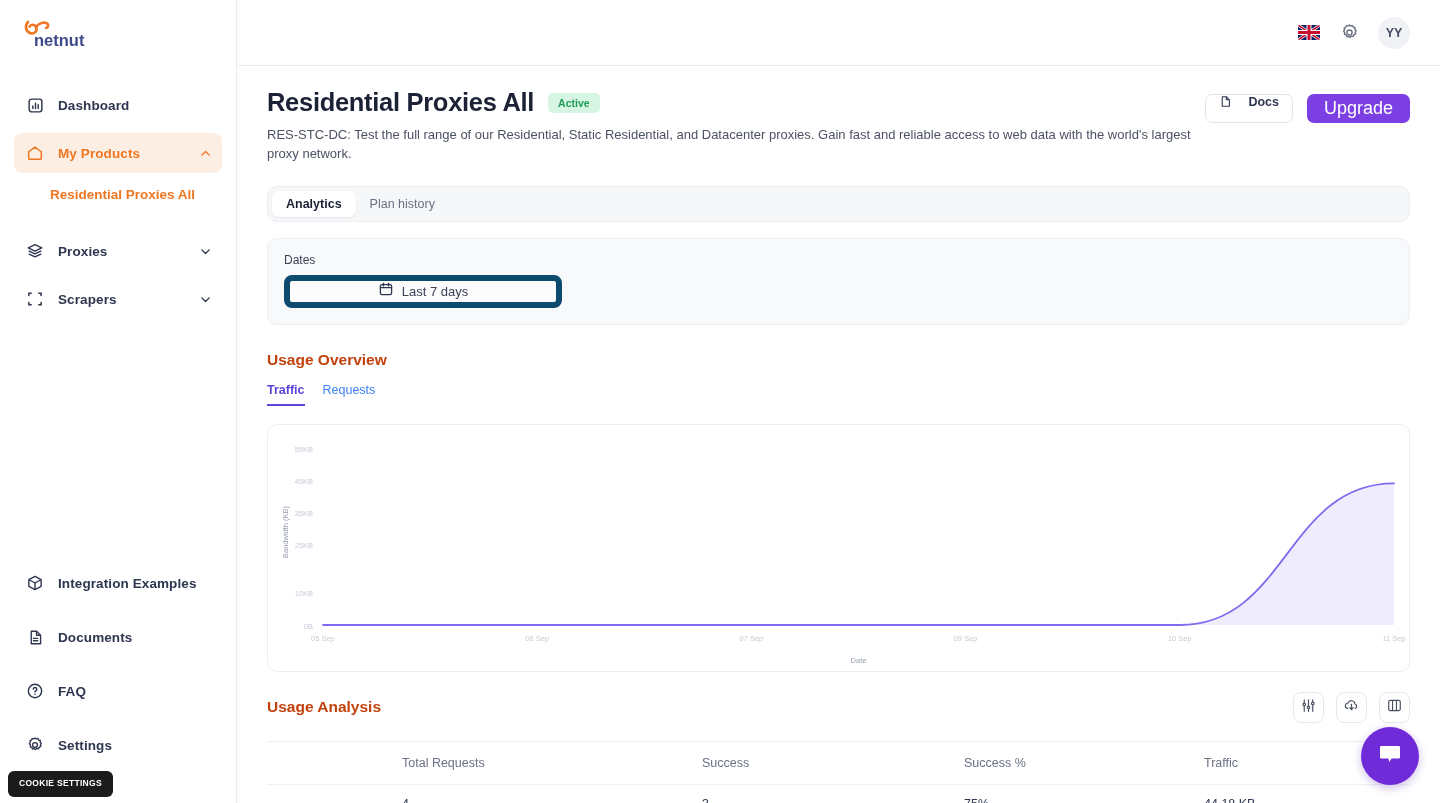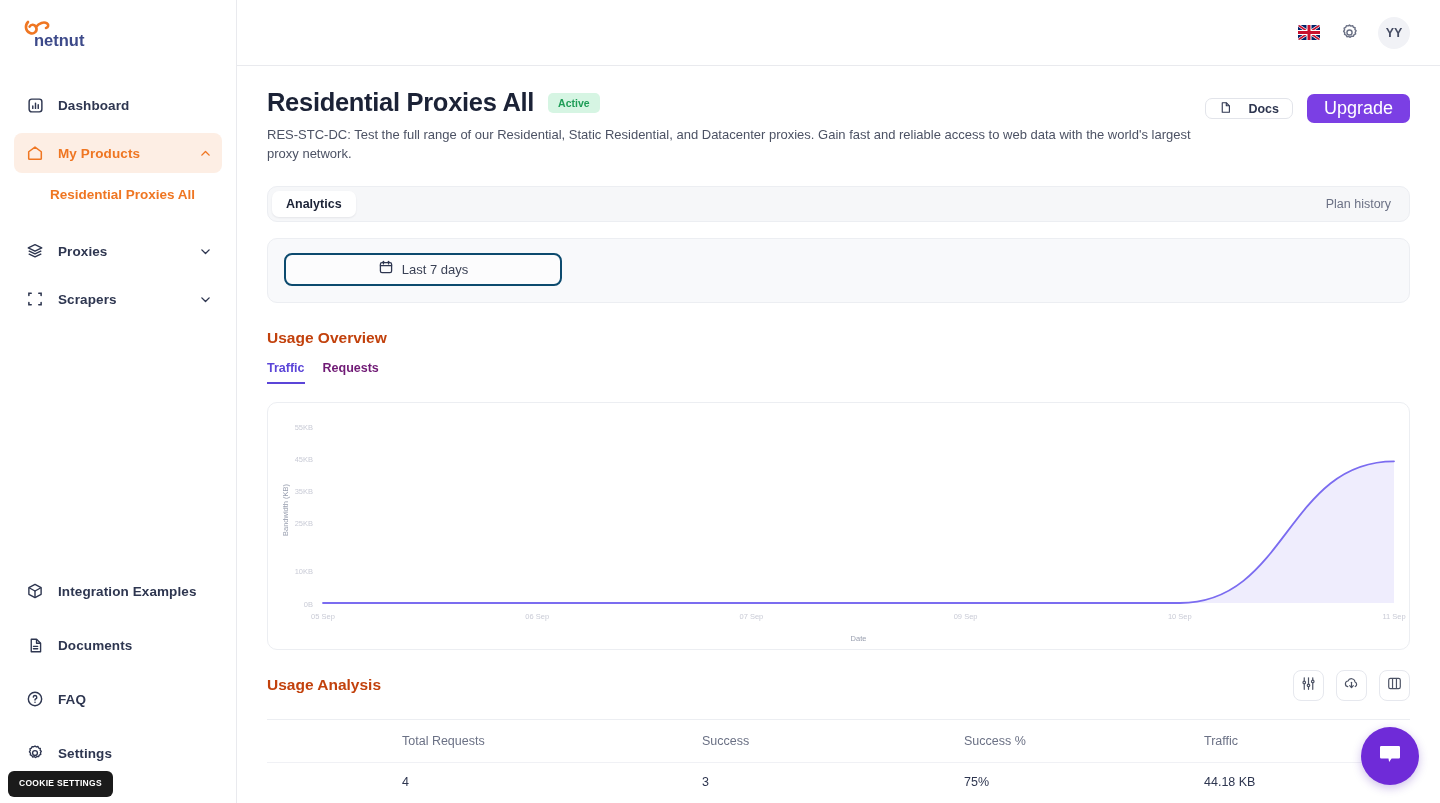--- a/index.html
+++ b/index.html
@@ -38,21 +38,21 @@
   .nav-item .chev { margin-left: auto; display: flex; align-items: center; }
   .nav-item.active { background: #fdeee4; }
   .nav-item.active .nav-label { color: #ef7622; }
   .nav-sub {
     font-size: 13.5px; font-weight: 700; color: #ef7622;
     padding: 0 10px 0 36px; margin: 0 14px 10px 14px;
     height: 26px; display: flex; align-items: center; cursor: pointer;
     white-space: nowrap;
   }
   .nav-gap { height: 14px; }
-  .nav-bottom { margin-top: auto; padding-bottom: 16px; }
+  .nav-bottom { margin-top: auto; padding-bottom: 24px; }
   .nav-bottom .nav-item { margin-bottom: 14px; }
 
   .cookie-btn {
     position: absolute; left: 8px; bottom: 6px;
     background: #1b1b1b; color: #fff;
     font-size: 8.5px; font-weight: 700; letter-spacing: .3px;
     padding: 7px 11px 9px 11px; border-radius: 6px;
     cursor: pointer; white-space: nowrap;
   }
 
@@ -83,65 +83,65 @@
     background: #d6f5e3; color: #1f9d57;
     font-size: 10.5px; font-weight: 600;
     padding: 4px 10px; border-radius: 5px; white-space: nowrap;
   }
   .page-desc {
     margin-top: 9px; font-size: 13px; color: #4c5264; line-height: 1.45;
     max-width: 960px;
   }
   .head-actions { display: flex; align-items: center; gap: 14px; padding-top: 6px; }
   .docs-btn {
-    display: flex; align-items: center; gap: 16px;
-    height: 21px; padding: 0 13px;
+    display: flex; gap: 16px;
+    height: 29px; padding: 0 13px;
     border: 1px solid #e2e4ea; border-radius: 7px;
     background: #fff; color: #2e3650;
     font-size: 12.5px; font-weight: 700; cursor: pointer; white-space:nowrap;
   }
   .upgrade-btn {
     height: 29px; padding: 0 17px;
     background: #7b3fe4; color: #fff; border: none; border-radius: 7px;
     font-size: 18px; font-weight: 400; cursor: pointer;
     font-family: "Liberation Sans", sans-serif; white-space:nowrap;
   }
 
   .tabs-bar {
     margin-top: 22px;
     background: #f6f7f9; border: 1px solid #eceef2; border-radius: 10px;
-    height: 36px; display: flex; align-items: center; padding: 0 4px; justify-content: space-between;
+    height: 36px; display: flex; align-items: center; padding: 0 4px;
   }
   .tab-pill {
     font-size: 12.5px; color: #6b7185; font-weight: 400;
     padding: 6px 14px; border-radius: 7px; cursor: pointer; white-space:nowrap;
   }
   .tab-pill.active { background: #fff; color: #1b2236; font-weight: 700; box-shadow: 0 1px 2px rgba(20,25,45,.08); }
 
   .dates-card {
     margin-top: 16px;
     background: #f8f9fb; border: 1px solid #eceef2; border-radius: 10px;
     padding: 14px 16px 16px 16px;
   }
   .dates-label { font-size: 12px; color: #3b4256; margin-bottom: 8px; }
   .dates-input {
     width: 278px; height: 33px;
-    background: #fcfcfd; border: 2px solid #0c4a6e; border-radius: 8px;
+    background: #fcfcfd; border: 6px solid #0c4a6e; border-radius: 8px;
     display: flex; align-items: center; justify-content: center; gap: 8px;
     cursor: pointer;
   }
   .dates-input .dv { font-size: 13px; color: #3b4256; }
 
   .section-title { font-size: 15.5px; font-weight: 700; color: #c2410c; }
   .usage-overview { margin-top: 26px; }
 
   .subtabs { display: flex; gap: 18px; margin-top: 14px; }
   .subtab {
-    font-size: 12.5px; color: #701a75; padding-bottom: 7px;
-    cursor: pointer; border-bottom: 2px solid transparent; white-space:nowrap;font-weight:bold;
+    font-size: 12.5px; color: #3b82f6; padding-bottom: 7px;
+    cursor: pointer; border-bottom: 2px solid transparent; white-space:nowrap;
   }
   .subtab.active { color: #5b45d8; font-weight: 700; border-bottom-color: #5b45d8; }
 
   .chart-card {
     margin-top: 18px;
     border: 1px solid #eceef2; border-radius: 10px;
     background: #fff; height: 248px; position: relative; overflow: hidden;
   }
   .chart-card svg { display: block; }
 
@@ -354,20 +354,21 @@
           <button class="upgrade-btn">Upgrade</button>
         </div>
       </div>
 
       <div class="tabs-bar">
         <div class="tab-pill active">Analytics</div>
         <div class="tab-pill">Plan history</div>
       </div>
 
       <div class="dates-card">
+        <div class="dates-label">Dates</div>
         <div class="dates-input">
           <span>
             <svg width="16" height="16" viewBox="0 0 20 20" fill="none" stroke="#2e3650" stroke-width="1.6" stroke-linecap="round" stroke-linejoin="round">
               <rect x="3" y="4.6" width="14" height="12.4" rx="2"></rect>
               <line x1="3" y1="8.3" x2="17" y2="8.3"></line>
               <line x1="6.8" y1="2.9" x2="6.8" y2="6.1"></line>
               <line x1="13.2" y1="2.9" x2="13.2" y2="6.1"></line>
             </svg>
           </span>
           <span class="dv">Last 7 days</span>

